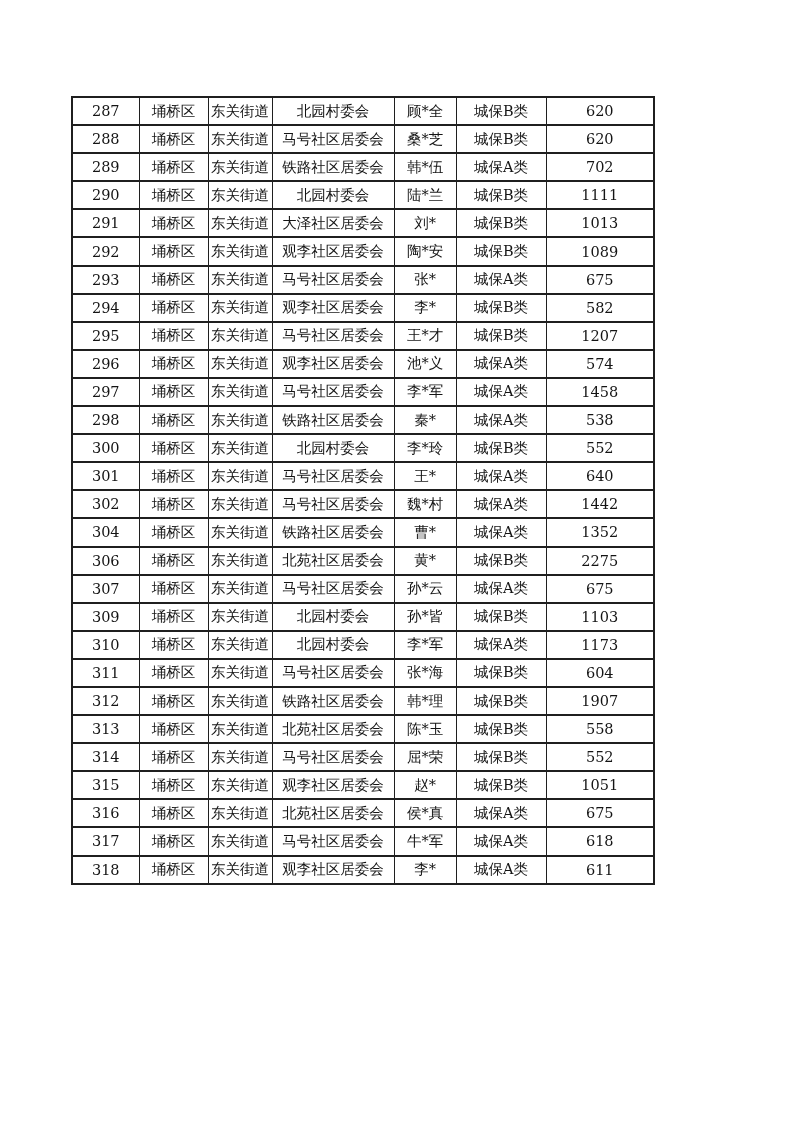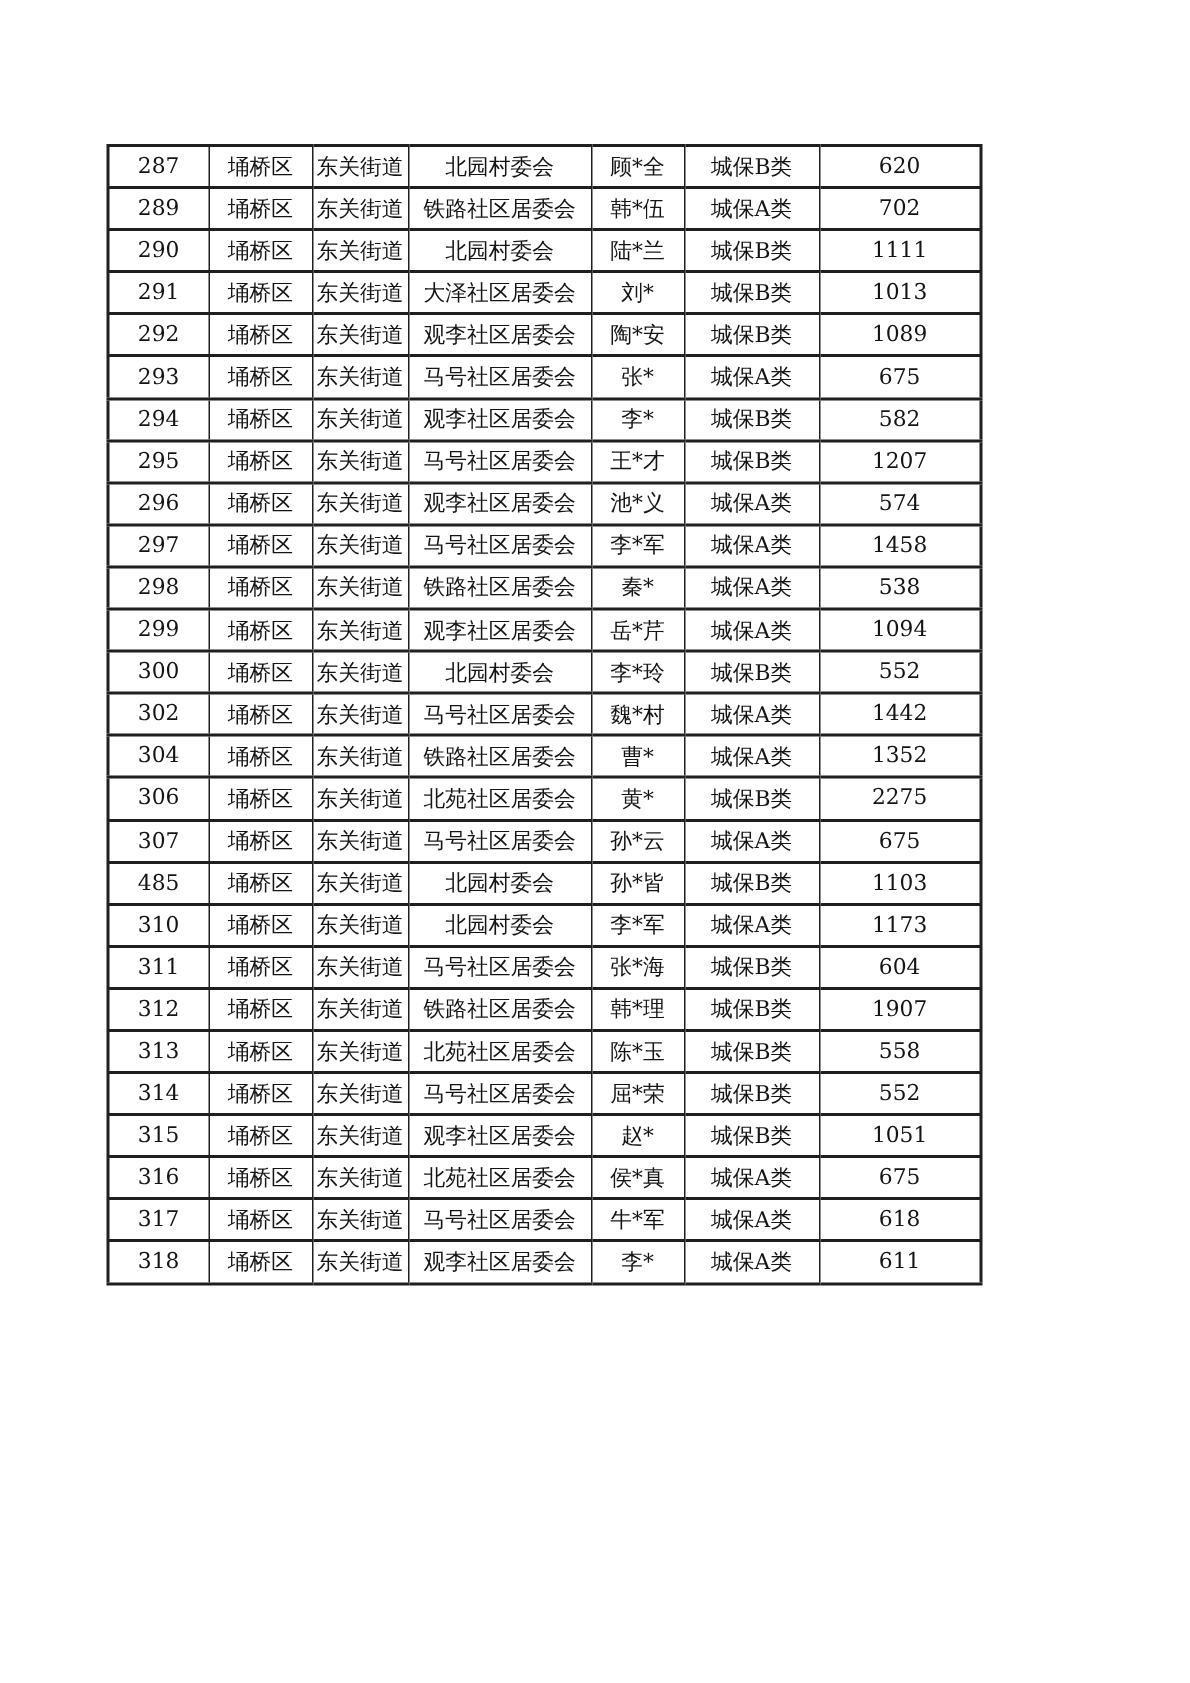--- a/index.html
+++ b/index.html
@@ -63,20 +63,29 @@
         <tr>
           <td>287</td>
           <td>埇桥区</td>
           <td>东关街道</td>
           <td>北园村委会</td>
           <td>顾*全</td>
           <td>城保B类</td>
           <td>620</td>
         </tr>
         <tr>
+          <td>288</td>
+          <td>埇桥区</td>
+          <td>东关街道</td>
+          <td>马号社区居委会</td>
+          <td>桑*芝</td>
+          <td>城保B类</td>
+          <td>620</td>
+        </tr>
+        <tr>
           <td>289</td>
           <td>埇桥区</td>
           <td>东关街道</td>
           <td>铁路社区居委会</td>
           <td>韩*伍</td>
           <td>城保A类</td>
           <td>702</td>
         </tr>
         <tr>
           <td>290</td>
@@ -153,36 +162,36 @@
         <tr>
           <td>298</td>
           <td>埇桥区</td>
           <td>东关街道</td>
           <td>铁路社区居委会</td>
           <td>秦*</td>
           <td>城保A类</td>
           <td>538</td>
         </tr>
         <tr>
-          <td>299</td>
-          <td>埇桥区</td>
-          <td>东关街道</td>
-          <td>观李社区居委会</td>
-          <td>岳*芹</td>
-          <td>城保A类</td>
-          <td>1094</td>
-        </tr>
-        <tr>
           <td>300</td>
           <td>埇桥区</td>
           <td>东关街道</td>
           <td>北园村委会</td>
           <td>李*玲</td>
           <td>城保B类</td>
           <td>552</td>
+        </tr>
+        <tr>
+          <td>301</td>
+          <td>埇桥区</td>
+          <td>东关街道</td>
+          <td>马号社区居委会</td>
+          <td>王*</td>
+          <td>城保A类</td>
+          <td>640</td>
         </tr>
         <tr>
           <td>302</td>
           <td>埇桥区</td>
           <td>东关街道</td>
           <td>马号社区居委会</td>
           <td>魏*村</td>
           <td>城保A类</td>
           <td>1442</td>
         </tr>
@@ -207,21 +216,21 @@
         <tr>
           <td>307</td>
           <td>埇桥区</td>
           <td>东关街道</td>
           <td>马号社区居委会</td>
           <td>孙*云</td>
           <td>城保A类</td>
           <td>675</td>
         </tr>
         <tr>
-          <td>485</td>
+          <td>309</td>
           <td>埇桥区</td>
           <td>东关街道</td>
           <td>北园村委会</td>
           <td>孙*皆</td>
           <td>城保B类</td>
           <td>1103</td>
         </tr>
         <tr>
           <td>310</td>
           <td>埇桥区</td>

